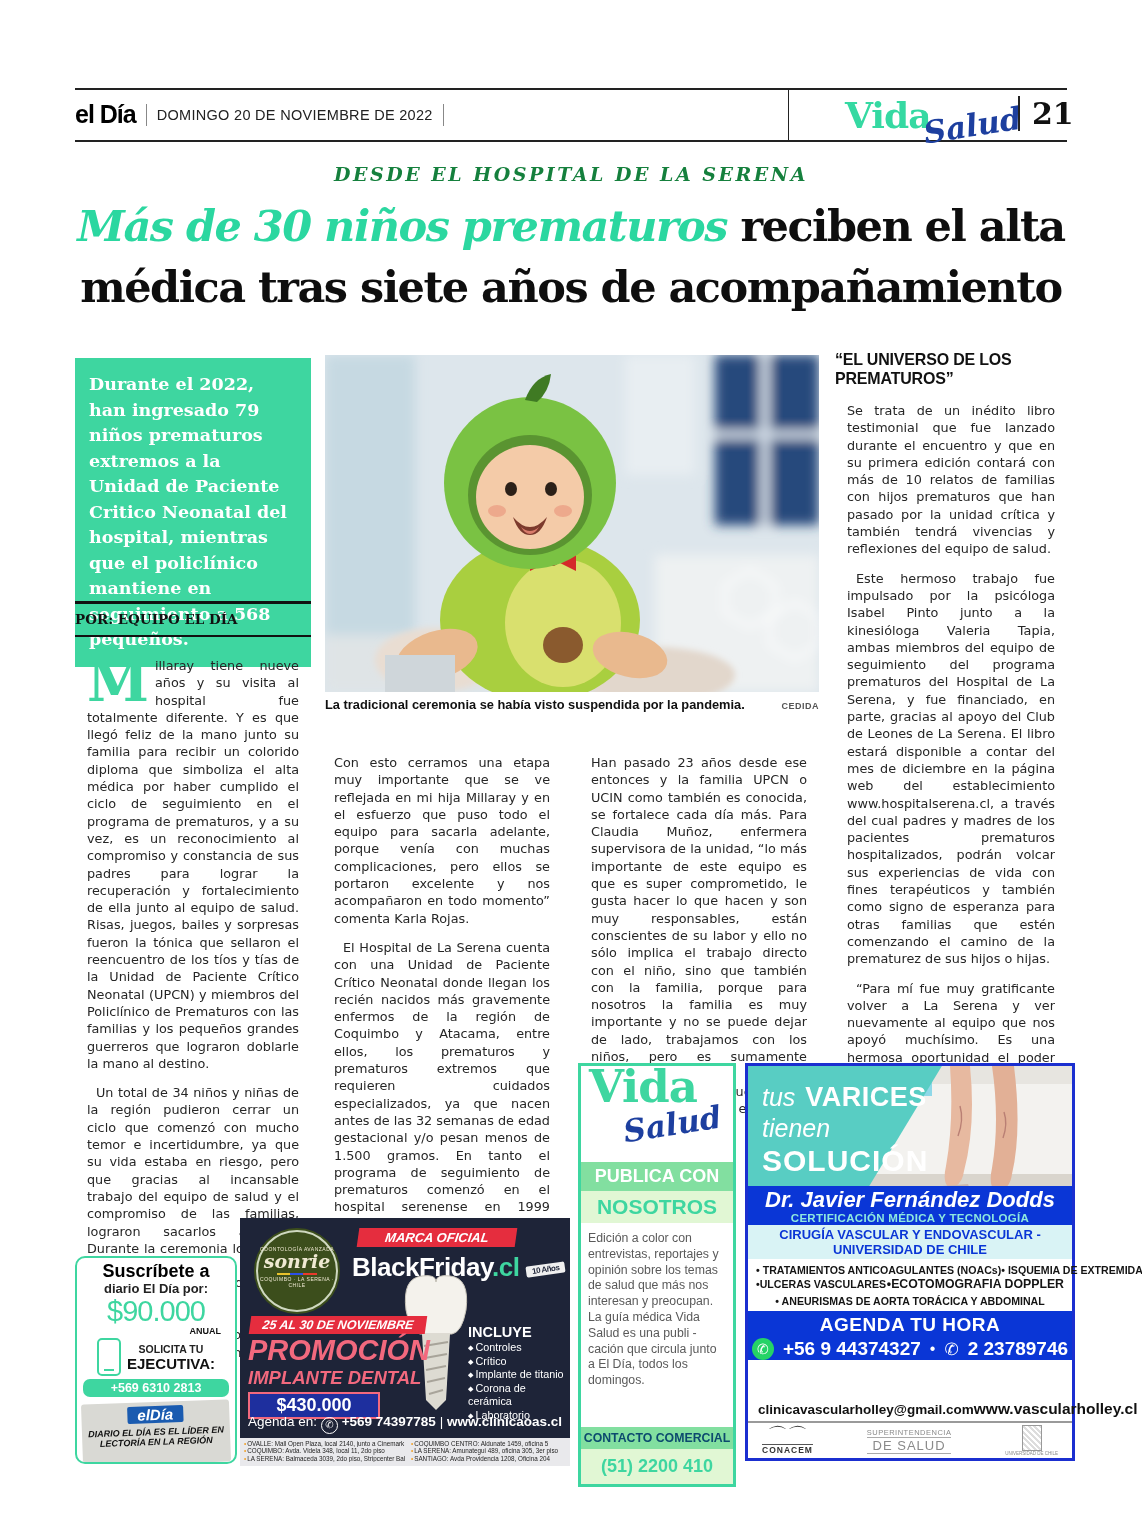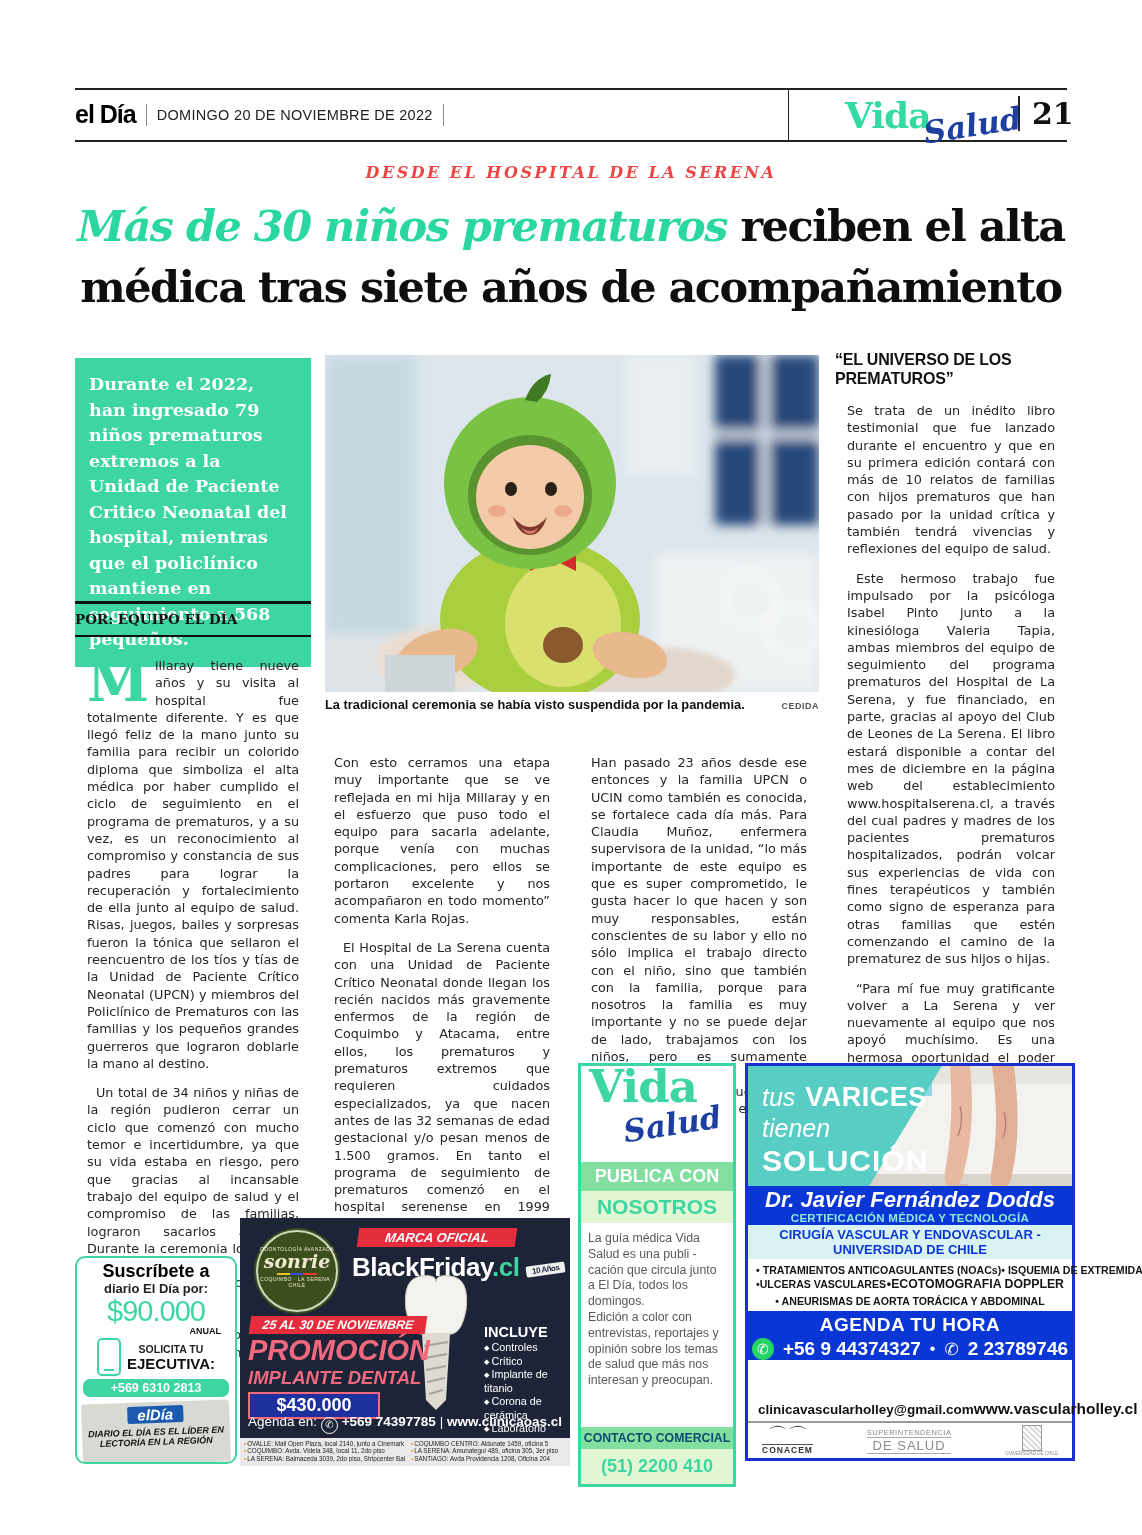--- a/index.html
+++ b/index.html
@@ -14,21 +14,21 @@
   #hdr-date{font-size:14.5px;color:#222;letter-spacing:.3px;}
   .hdr-bar{display:inline-block;width:1px;height:22px;background:#888;vertical-align:middle;margin:0 10px;}
   .vida-serif{font-family:"DejaVu Serif",serif;font-weight:900;font-size:36px;color:#35d9a2;letter-spacing:-1px;}
   .salud-script{display:inline-block;font-family:"DejaVu Serif",serif;font-style:italic;font-weight:bold;
                 font-size:31px;color:#1d3f9f;transform:rotate(-9deg) translate(-8px,7px);}
   #page-num{font-family:"DejaVu Serif",serif;font-weight:bold;font-size:30px;color:#111;
             border-left:2px solid #222;padding-left:12px;}
 
   
   #kicker{width:992px;text-align:center;font-family:"DejaVu Serif",serif;font-weight:bold;font-style:italic;
-          font-size:16px;letter-spacing:2.5px;color:#ef4444;}
+          font-size:19px;letter-spacing:2.5px;color:#15803d;}
   #headline{width:1000px;text-align:center;font-family:"DejaVu Serif",serif;font-weight:bold;
             font-size:43px;line-height:61px;letter-spacing:-1.5px;color:#0e0e0e;}
   #headline .hl{color:#2bd7a0;font-style:italic;}
 
   
   #lead-box{width:208px;background:#3ed6a0;color:#fff;padding:14px 14px;
             font-family:"DejaVu Serif",serif;font-weight:bold;font-size:17.5px;line-height:25.5px;}
   #byline{width:236px;border-top:3px solid #111;border-bottom:2px solid #111;padding:7px 0 8px 0;
           font-family:"DejaVu Serif",serif;font-weight:bold;font-size:13.5px;color:#111;}
 
@@ -82,21 +82,21 @@
   #bf-marca{position:absolute;left:118px;top:10px;width:158px;font-size:13px;padding:2px 0;}
   #bf-brand{position:absolute;left:112px;top:34px;font-weight:900;font-size:26px;letter-spacing:-.5px;color:#fff;}
   #bf-brand .tld{color:#3ed6a0;}
   #bf-years{display:inline-block;background:#efefef;color:#1e2438;font-size:8px;font-weight:900;
             padding:1px 6px;border-radius:2px;transform:rotate(-8deg);vertical-align:middle;}
   #bf-dates{position:absolute;left:10px;top:98px;width:176px;font-size:12.5px;padding:2px 0;}
   #bf-promo1{position:absolute;left:8px;top:116px;font-weight:900;font-style:italic;font-size:29px;color:#f2697e;}
   #bf-promo2{position:absolute;left:8px;top:149px;font-weight:900;font-style:italic;font-size:18.5px;color:#f2697e;}
   #bf-price{position:absolute;left:8px;top:174px;width:128px;background:#1e2f9e;border:2px solid #f2697e;
             color:#fff;font-weight:900;font-size:18px;text-align:center;padding:1px 0;}
-  #bf-includes{position:absolute;left:244px;top:106px;color:#fff;}
+  #bf-includes{position:absolute;left:228px;top:106px;color:#fff;}
   #bf-includes .inc-title{font-weight:900;font-size:14.5px;margin-bottom:1px;}
   #bf-includes .inc-item{font-size:10.8px;line-height:13.5px;}
   #bf-includes .d{font-size:7px;vertical-align:1px;margin-right:2px;}
   #bf-agenda{position:absolute;left:0;right:0;top:196px;text-align:center;color:#fff;font-size:13.5px;}
   .wa-glyph{display:inline-block;width:15px;height:15px;border:1.5px solid #fff;border-radius:50%;
             font-size:10px;line-height:14px;text-align:center;vertical-align:-2px;}
   #bf-addr{height:24px;background:#e9e9ec;display:flex;padding:2px 4px;gap:6px;}
   #bf-addr .a-col{width:50%;}
   #bf-addr .a-line{font-size:6.3px;line-height:7.3px;color:#222;white-space:nowrap;overflow:hidden;}
   #bf-addr .b{color:#f0a028;margin-right:1px;}
@@ -346,22 +346,22 @@
   </div>
 
   <div class="abs" id="ad-vs" style="left:578px;top:1063px;">
     <div id="vs-logo">
       <span class="vida">Vida</span>
       <span class="salud">Salud</span>
     </div>
     <div class="vs-band1">PUBLICA CON</div>
     <div class="vs-band2">NOSOTROS</div>
     <div id="vs-body">
+      <p>Edición a color con entrevistas, reportajes y opinión sobre los temas de salud que más nos interesan y preocupan.</p>
       <p>La guía médica Vida Salud es una publi - cación que circula junto a El Día, todos los domingos.</p>
-      <p>Edición a color con entrevistas, reportajes y opinión sobre los temas de salud que más nos interesan y preocupan.</p>
     </div>
     <div class="vs-band3">CONTACTO COMERCIAL</div>
     <div class="vs-band4">(51) 2200 410</div>
   </div>
 
   <div class="abs" id="ad-var" style="left:745px;top:1063px;">
     <div id="var-hero">
       <svg style="position:absolute;right:0;top:0;" width="200" height="150" viewBox="0 0 200 150">
         <rect x="0" y="0" width="200" height="110" fill="#f3f2ef"></rect>
         <rect x="0" y="0" width="200" height="18" fill="#e7e5e0"></rect>

